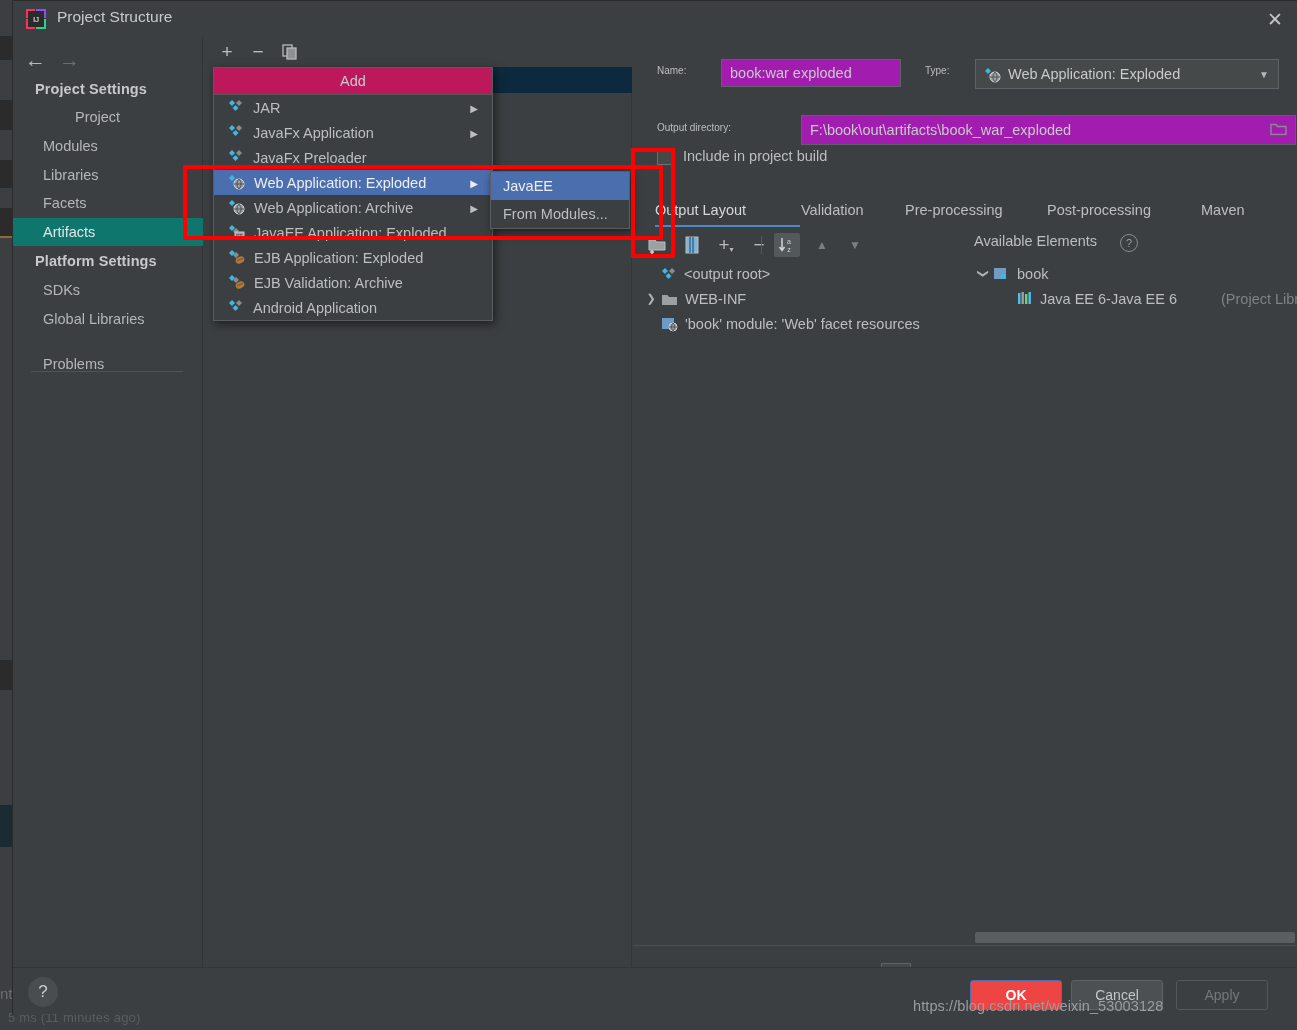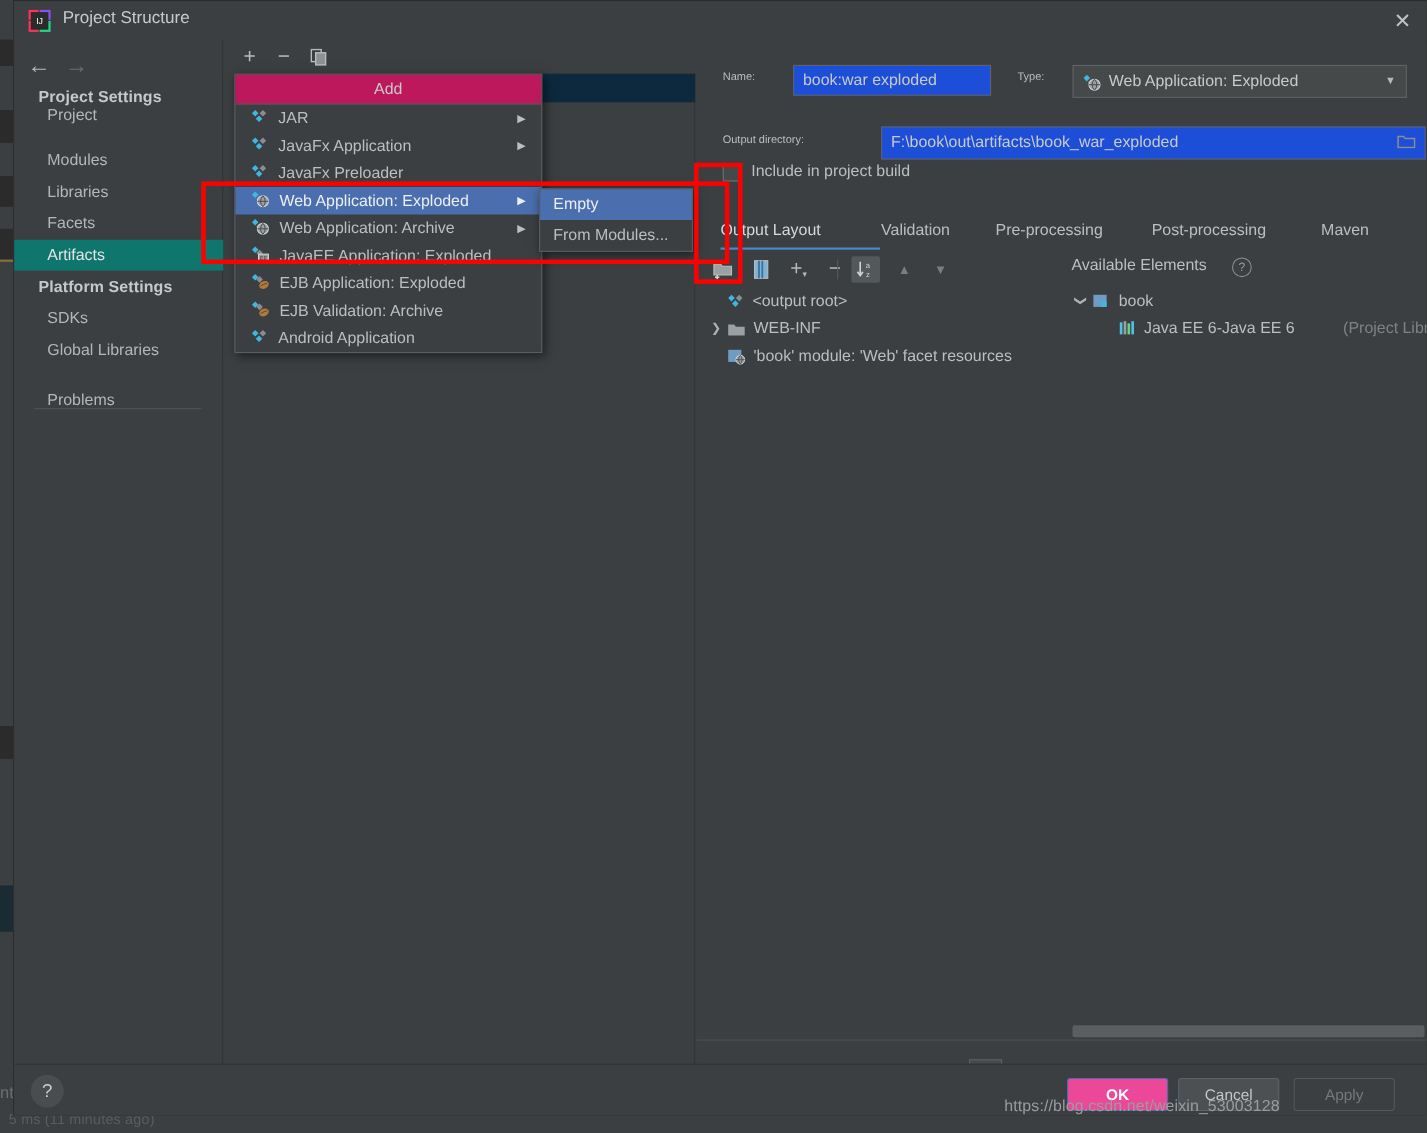--- a/index.html
+++ b/index.html
@@ -39,21 +39,21 @@
   #nav-fwd{position:absolute;left:46px;top:12px;font-size:21px;color:#6a6d6f;line-height:1;}
   .nav-group{position:absolute;left:0;width:190px;height:28px;font-weight:bold;color:#c6c8ca;font-size:14.5px;display:flex;align-items:center;padding-left:22px;box-sizing:border-box;letter-spacing:.1px;}
   .nav-item{position:absolute;left:0;width:190px;height:28px;color:#b4b6b8;font-size:14.5px;display:flex;align-items:center;padding-left:30px;box-sizing:border-box;cursor:pointer;}
   .nav-item.sel{background:#0f766e;color:#e2e4e6;}
   #nav-divider{position:absolute;left:18px;top:334px;width:152px;height:1px;background:#4f5355;}
 
   
   #footer{position:absolute;left:0;top:966px;width:1285px;height:47px;background:#3c3f41;border-top:1px solid #323537;box-sizing:border-box;}
   #help-btn{position:absolute;left:15px;top:9px;width:30px;height:30px;border-radius:50%;background:#4a4d4f;color:#c9cbcd;display:flex;align-items:center;justify-content:center;font-size:17px;cursor:pointer;}
   .fbtn{position:absolute;top:12px;height:30px;border-radius:3px;display:flex;align-items:center;justify-content:center;font-size:14px;box-sizing:border-box;cursor:pointer;}
-  #btn-ok{left:957px;width:92px;background:#ec4899;color:#ffffff;font-weight:bold;border:1px solid #4b6eaf;}
+  #btn-ok{left:957px;width:92px;background:#ef4444;color:#ffffff;font-weight:bold;border:1px solid #4b6eaf;}
   #btn-cancel{left:1058px;width:92px;background:#4c5052;color:#c4c6c8;border:1px solid #5e6265;}
   #btn-apply{left:1163px;width:92px;background:#43464800;color:#75787a;border:1px solid #54585a;}
   #watermark{position:absolute;left:913px;top:998px;font-size:14.5px;color:#9a9da0;letter-spacing:.1px;white-space:nowrap;}
 
   
   #artifact-toolbar{position:absolute;left:191px;top:36px;width:428px;height:30px;background:#3c3f41;}
   .tb-ico{position:absolute;top:2px;width:26px;height:26px;display:flex;align-items:center;justify-content:center;color:#b9bbbd;font-size:19px;cursor:pointer;}
   #artifact-list{position:absolute;left:191px;top:66px;width:428px;height:900px;background:#3c3f41;border-right:1px solid #323537;box-sizing:border-box;}
   #artifact-sel-row{position:absolute;left:480px;top:66px;width:139px;height:26px;background:#0d293e;}
 
@@ -66,21 +66,21 @@
   .mi-arrow{position:absolute;right:14px;top:50%;transform:translateY(-50%);font-size:10px;}
 
   
   #submenu{position:absolute;left:477px;top:170px;width:140px;background:#3c3f41;border:1px solid #5a5d5f;box-shadow:2px 3px 9px rgba(0,0,0,.55);box-sizing:border-box;}
   .sub-item{height:28px;display:flex;align-items:center;padding-left:12px;font-size:14.5px;color:#bcbec0;box-sizing:border-box;cursor:pointer;}
   .sub-item.sel{background:#4b6eaf;color:#eceef0;}
 
   
   #detail{position:absolute;left:620px;top:36px;width:665px;height:930px;background:#3c3f41;}
   .lbl{position:absolute;font-size:10px;color:#bcbec0;}
-  .field{position:absolute;background:#1d4ed8;border:1px solid #5e6265;box-sizing:border-box;display:flex;align-items:center;padding:0 8px;font-size:14.5px;color:#c8cacb;cursor:text;}
+  .field{position:absolute;background:#a21caf;border:1px solid #5e6265;box-sizing:border-box;display:flex;align-items:center;padding:0 8px;font-size:14.5px;color:#c8cacb;cursor:text;}
   #name-field{left:88px;top:22px;width:180px;height:28px;}
   #type-combo{left:342px;top:22px;width:304px;height:30px;background:#45494a;border:1px solid #5e6265;box-sizing:border-box;display:flex;align-items:center;padding:0 8px;font-size:14.5px;color:#c8cacb;cursor:pointer;position:absolute;}
   #type-arrow{position:absolute;right:9px;top:50%;transform:translateY(-50%);font-size:10px;color:#b6b8ba;}
   #out-field{left:168px;top:78px;width:495px;height:30px;}
   #out-folder{position:absolute;right:8px;top:50%;transform:translateY(-50%);}
 
   #inc-check{position:absolute;left:24px;top:112px;width:16px;height:16px;border:1px solid #6c7072;background:#45494a;box-sizing:border-box;cursor:pointer;}
   #inc-label{position:absolute;left:50px;top:111px;font-size:14.5px;color:#bcbec0;}
 
   #tabs{position:absolute;left:0;top:156px;width:665px;height:34px;}
@@ -149,21 +149,21 @@
     </div>
     <div id="title-text">Project Structure</div>
     <div id="close-btn">✕</div>
   </div>
 
   <div id="navpanel">
     <div id="nav-back">←</div>
     <div id="nav-fwd">→</div>
 
     <div class="nav-group" style="top:38px;">Project Settings</div>
-    <div class="nav-item" style="top:54px;">Project</div>
+    <div class="nav-item" style="top:66px;margin-left:32px;">Project</div>
     <div class="nav-item" style="top:95px;">Modules</div>
     <div class="nav-item" style="top:124px;">Libraries</div>
     <div class="nav-item" style="top:152px;">Facets</div>
     <div class="nav-item sel" style="top:181px;">Artifacts</div>
 
     <div class="nav-group" style="top:210px;">Platform Settings</div>
     <div class="nav-item" style="top:239px;">SDKs</div>
     <div class="nav-item" style="top:268px;">Global Libraries</div>
 
     <div id="nav-divider"></div>
@@ -413,21 +413,21 @@
             <path d="M1 5 L4 2 L7 5 L4 8 Z" fill="#40b6e0"></path>
             <path d="M8 5 L11 2 L14 5 L11 8 Z" fill="#8a8d8f"></path>
             <path d="M4.5 10 L7.5 7 L10.5 10 L7.5 13 Z" fill="#40b6e0"></path>
           </svg></span>
       <span class="mi-label">Android Application</span>
     </div>
 
   </div>
 
   <div id="submenu">
-    <div class="sub-item sel">Empty</div>
+    <div class="sub-item sel">JavaEE</div>
     <div class="sub-item">From Modules...</div>
   </div>
 
   <div id="footer">
     <div id="help-btn">?</div>
     <div class="fbtn" id="btn-ok">OK</div>
     <div class="fbtn" id="btn-cancel">Cancel</div>
     <div class="fbtn" id="btn-apply">Apply</div>
   </div>
 </div>

